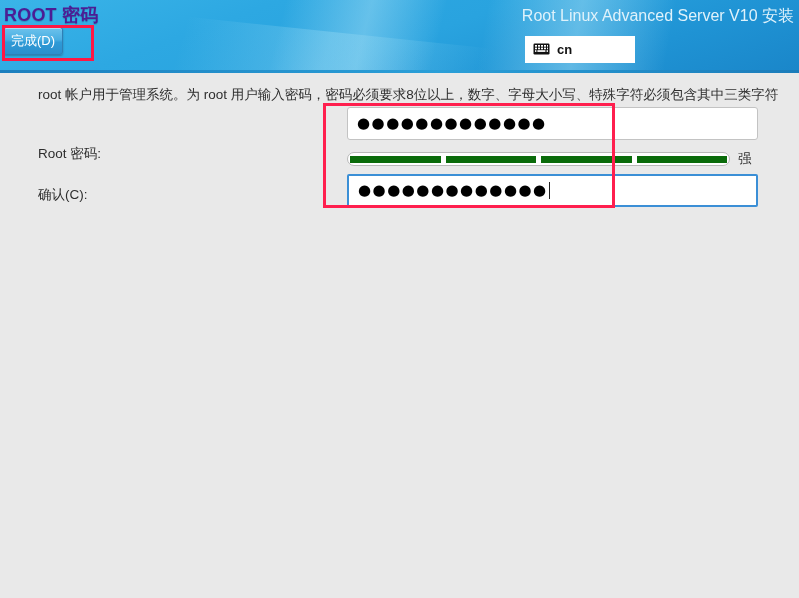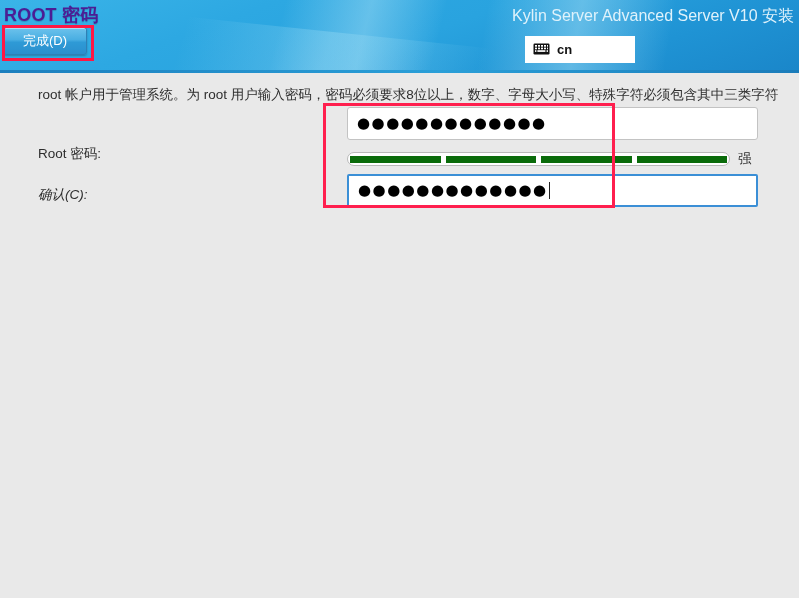--- a/index.html
+++ b/index.html
@@ -76,21 +76,21 @@
     white-space: nowrap;
   }
 
   
   #done-wrap {
     position: absolute;
     left: 3px; top: 27px;
     z-index: 6;
   }
   #done-button {
-    width: 84px;
+    width: 60px;
     height: 28px;
     border: 1px solid #2f7fb5;
     border-radius: 3px;
     background: linear-gradient(180deg, #6cc2ec 0%, #49aee2 45%, #2e9ad6 55%, #2b8fcd 100%);
     color: #ffffff;
     font-size: 13px;
     font-family: "Liberation Sans", sans-serif;
     cursor: pointer;
     box-shadow: inset 0 1px 0 rgba(255,255,255,0.45), 0 1px 2px rgba(0,0,0,0.25);
     padding: 0;
@@ -151,21 +151,21 @@
     white-space: nowrap;
   }
 
   .field-label {
     position: absolute;
     font-size: 13.5px;
     color: #2e2e2e;
     white-space: nowrap;
   }
   #label-root-password { left: 38px; top: 40px; margin-top: 32px; }
-  #label-confirm      { left: 38px; top: 113px; font-style: italic; }
+  #label-confirm      { left: 38px; top: 113px; }
 
   .pw-input {
     position: absolute;
     left: 347px;
     width: 411px;
     height: 33px;
     box-sizing: border-box;
     background: #ffffff;
     font-family: "DejaVu Sans", sans-serif;
     font-size: 15px;
@@ -239,21 +239,21 @@
 <body>
 
 <div id="header">
   <div class="swoosh1"></div>
   <div class="swoosh2"></div>
   <div class="swoosh3"></div>
   <div class="hdr-bottomline"></div>
 </div>
 
 <div id="page-title">ROOT 密码</div>
-<div id="product-title">Kylin Server Advanced Server V10 安装</div>
+<div id="product-title">Root Linux Advanced Server V10 安装</div>
 
 <div id="done-wrap">
   <button id="done-button">完成(D)</button>
 </div>
 <div id="done-annotation"></div>
 
 <div id="kbd-indicator">
   <span class="kbd-glyph">
     <svg width="17" height="12" viewBox="0 0 17 12" xmlns="http://www.w3.org/2000/svg">
       <rect x="0.5" y="0.5" width="16" height="11" rx="1.2" fill="#111111"></rect>

